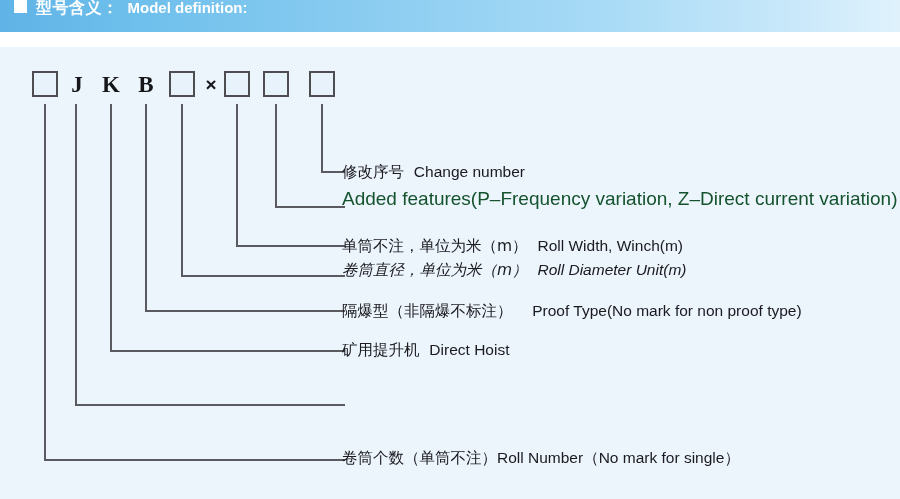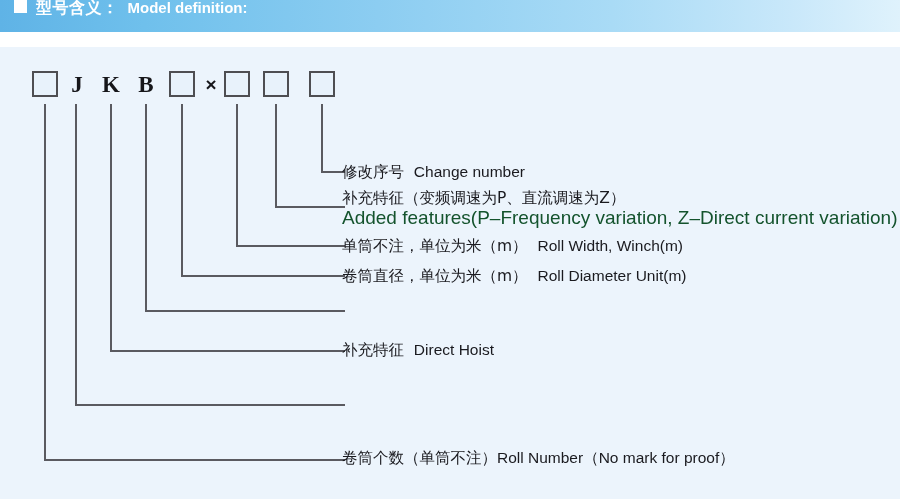--- a/index.html
+++ b/index.html
@@ -207,35 +207,37 @@
 
       <path d="M45,104 L45,460 L345,460"></path>
     </g>
   </svg>
 
   <div class="label-block" style="top:162px;">
     <div class="lbl-line"><span>修改序号</span>&nbsp;&nbsp;<span class="en">Change number</span></div>
   </div>
 
   <div class="label-block" style="top:189px;">
-    <div class="lbl-line"><span>补充特征（变频调速为P、直流调速为Z）</span></div>
     <div class="lbl-sub">Added features(P–Frequency variation, Z–Direct current variation)</div>
   </div>
 
   <div class="label-block" style="top:236px;">
     <div class="lbl-line"><span>单筒不注，单位为米（m）</span>&nbsp;&nbsp;<span class="en">Roll Width, Winch(m)</span></div>
   </div>
 
-  <div class="label-block" style="top:266px;">
+  <div class="label-block" style="top:260px;font-style:italic;">
     <div class="lbl-line"><span>卷筒直径，单位为米（m）</span>&nbsp;&nbsp;<span class="en">Roll Diameter Unit(m)</span></div>
   </div>
 
+  <div class="label-block" style="top:301px;">
+    <div class="lbl-line"><span>隔爆型（非隔爆不标注）</span>&nbsp;&nbsp;&nbsp;&nbsp;<span class="en">Proof Type(No mark for non proof type)</span></div>
+  </div>
 
   <div class="label-block" style="top:340px;">
-    <div class="lbl-line"><span>补充特征</span>&nbsp;&nbsp;<span class="en">Direct Hoist</span></div>
+    <div class="lbl-line"><span>矿用提升机</span>&nbsp;&nbsp;<span class="en">Direct Hoist</span></div>
   </div>
 
 
   <div class="label-block" style="top:448px;">
-    <div class="lbl-line"><span>卷筒个数（单筒不注）</span><span class="en">Roll Number（No mark for proof）</span></div>
+    <div class="lbl-line"><span>卷筒个数（单筒不注）</span><span class="en">Roll Number（No mark for single）</span></div>
   </div>
 
 </div>
 
 </body></html>

